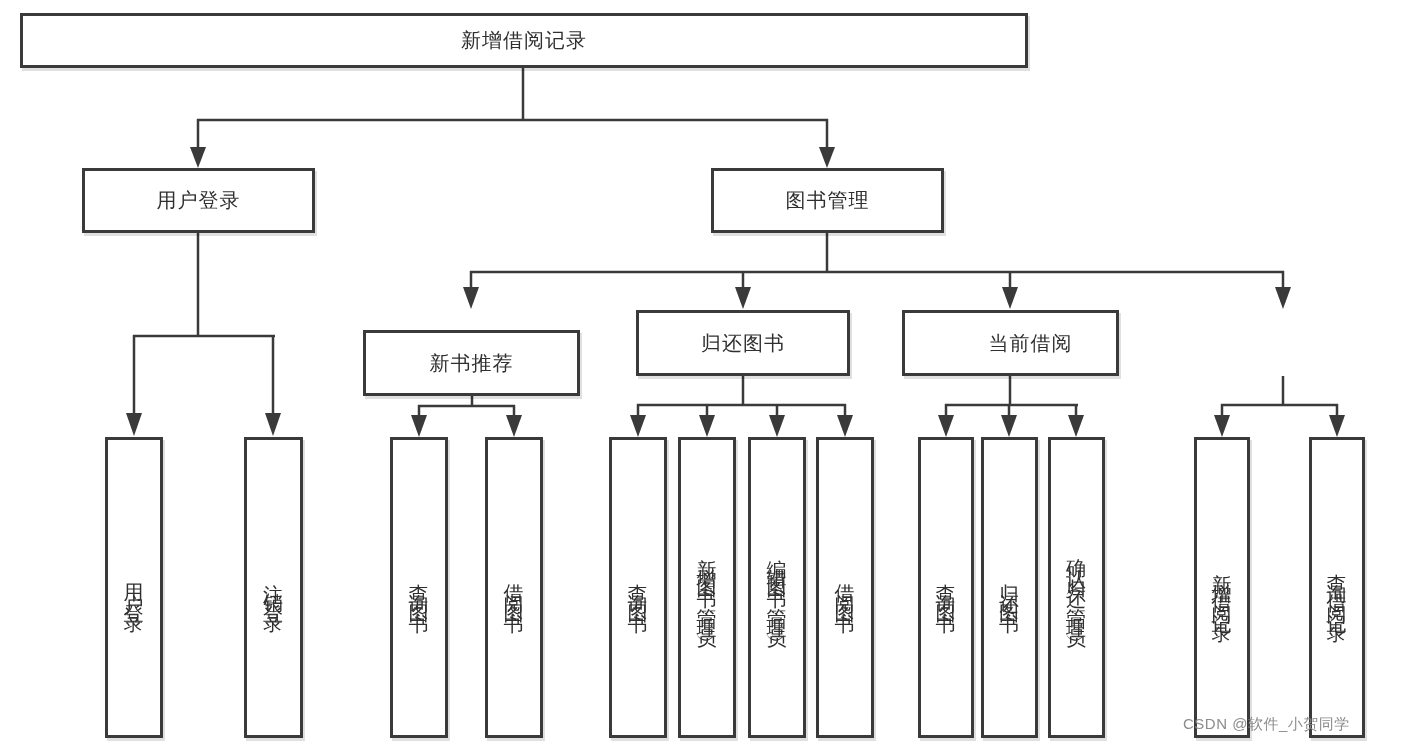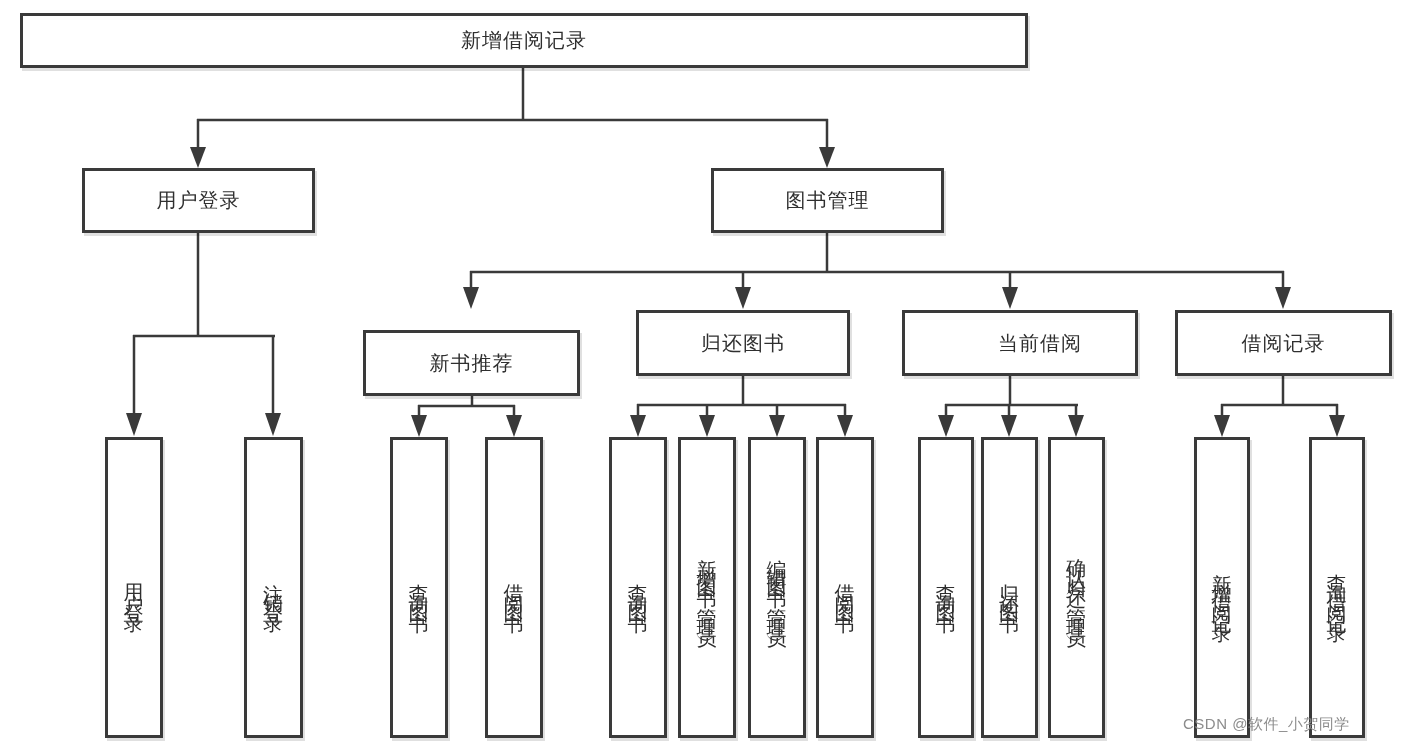--- a/index.html
+++ b/index.html
@@ -50,21 +50,21 @@
     letter-spacing: 10px;
     white-space: normal;
     line-height: 1;
   }
   
   .box-root            { left: 20px;   top: 13px;  width: 1008px; height: 55px; }
   .box-user-login      { left: 82px;   top: 168px; width: 233px;  height: 65px; }
   .box-book-mgmt       { left: 711px;  top: 168px; width: 233px;  height: 65px; }
   .box-new-book-rec    { left: 363px;  top: 310px; width: 217px;  height: 66px; margin-top: 20px; }
   .box-book-borrow     { left: 636px;  top: 310px; width: 214px;  height: 66px; }
-  .box-current-borrow  { left: 902px;  top: 310px; width: 236px;  height: 66px; padding-left: 40px; }
+  .box-current-borrow  { left: 902px;  top: 310px; width: 217px;  height: 66px; padding-left: 40px; }
   .box-borrow-record   { left: 1175px; top: 310px; width: 217px;  height: 66px; }
   
   .leaf-login       { left: 105px;  width: 58px; }
   .leaf-logout      { left: 244px;  width: 59px; }
   .leaf-nbr-query   { left: 390px;  width: 58px; }
   .leaf-nbr-borrow  { left: 485px;  width: 58px; }
   .leaf-bb-query    { left: 609px;  width: 58px; }
   .leaf-bb-add      { left: 678px;  width: 58px; }
   .leaf-bb-edit     { left: 748px;  width: 58px; }
   .leaf-bb-borrow   { left: 816px;  width: 58px; }
@@ -180,23 +180,20 @@
 
   <div class="node box-new-book-rec">
     <span class="label">新书推荐</span>
   </div>
   <div class="node box-book-borrow">
     <span class="label">归还图书</span>
   </div>
   <div class="node box-current-borrow">
     <span class="label">当前借阅</span>
   </div>
-  <div class="node box-borrow-record">
-    <span class="label">借阅记录</span>
-  </div>
 
   <div class="node leaf leaf-login">
     <span class="label">用户登录</span>
   </div>
   <div class="node leaf leaf-logout">
     <span class="label">注销登录</span>
   </div>
 
   <div class="node leaf leaf-nbr-query">
     <span class="label">查询图书</span>

